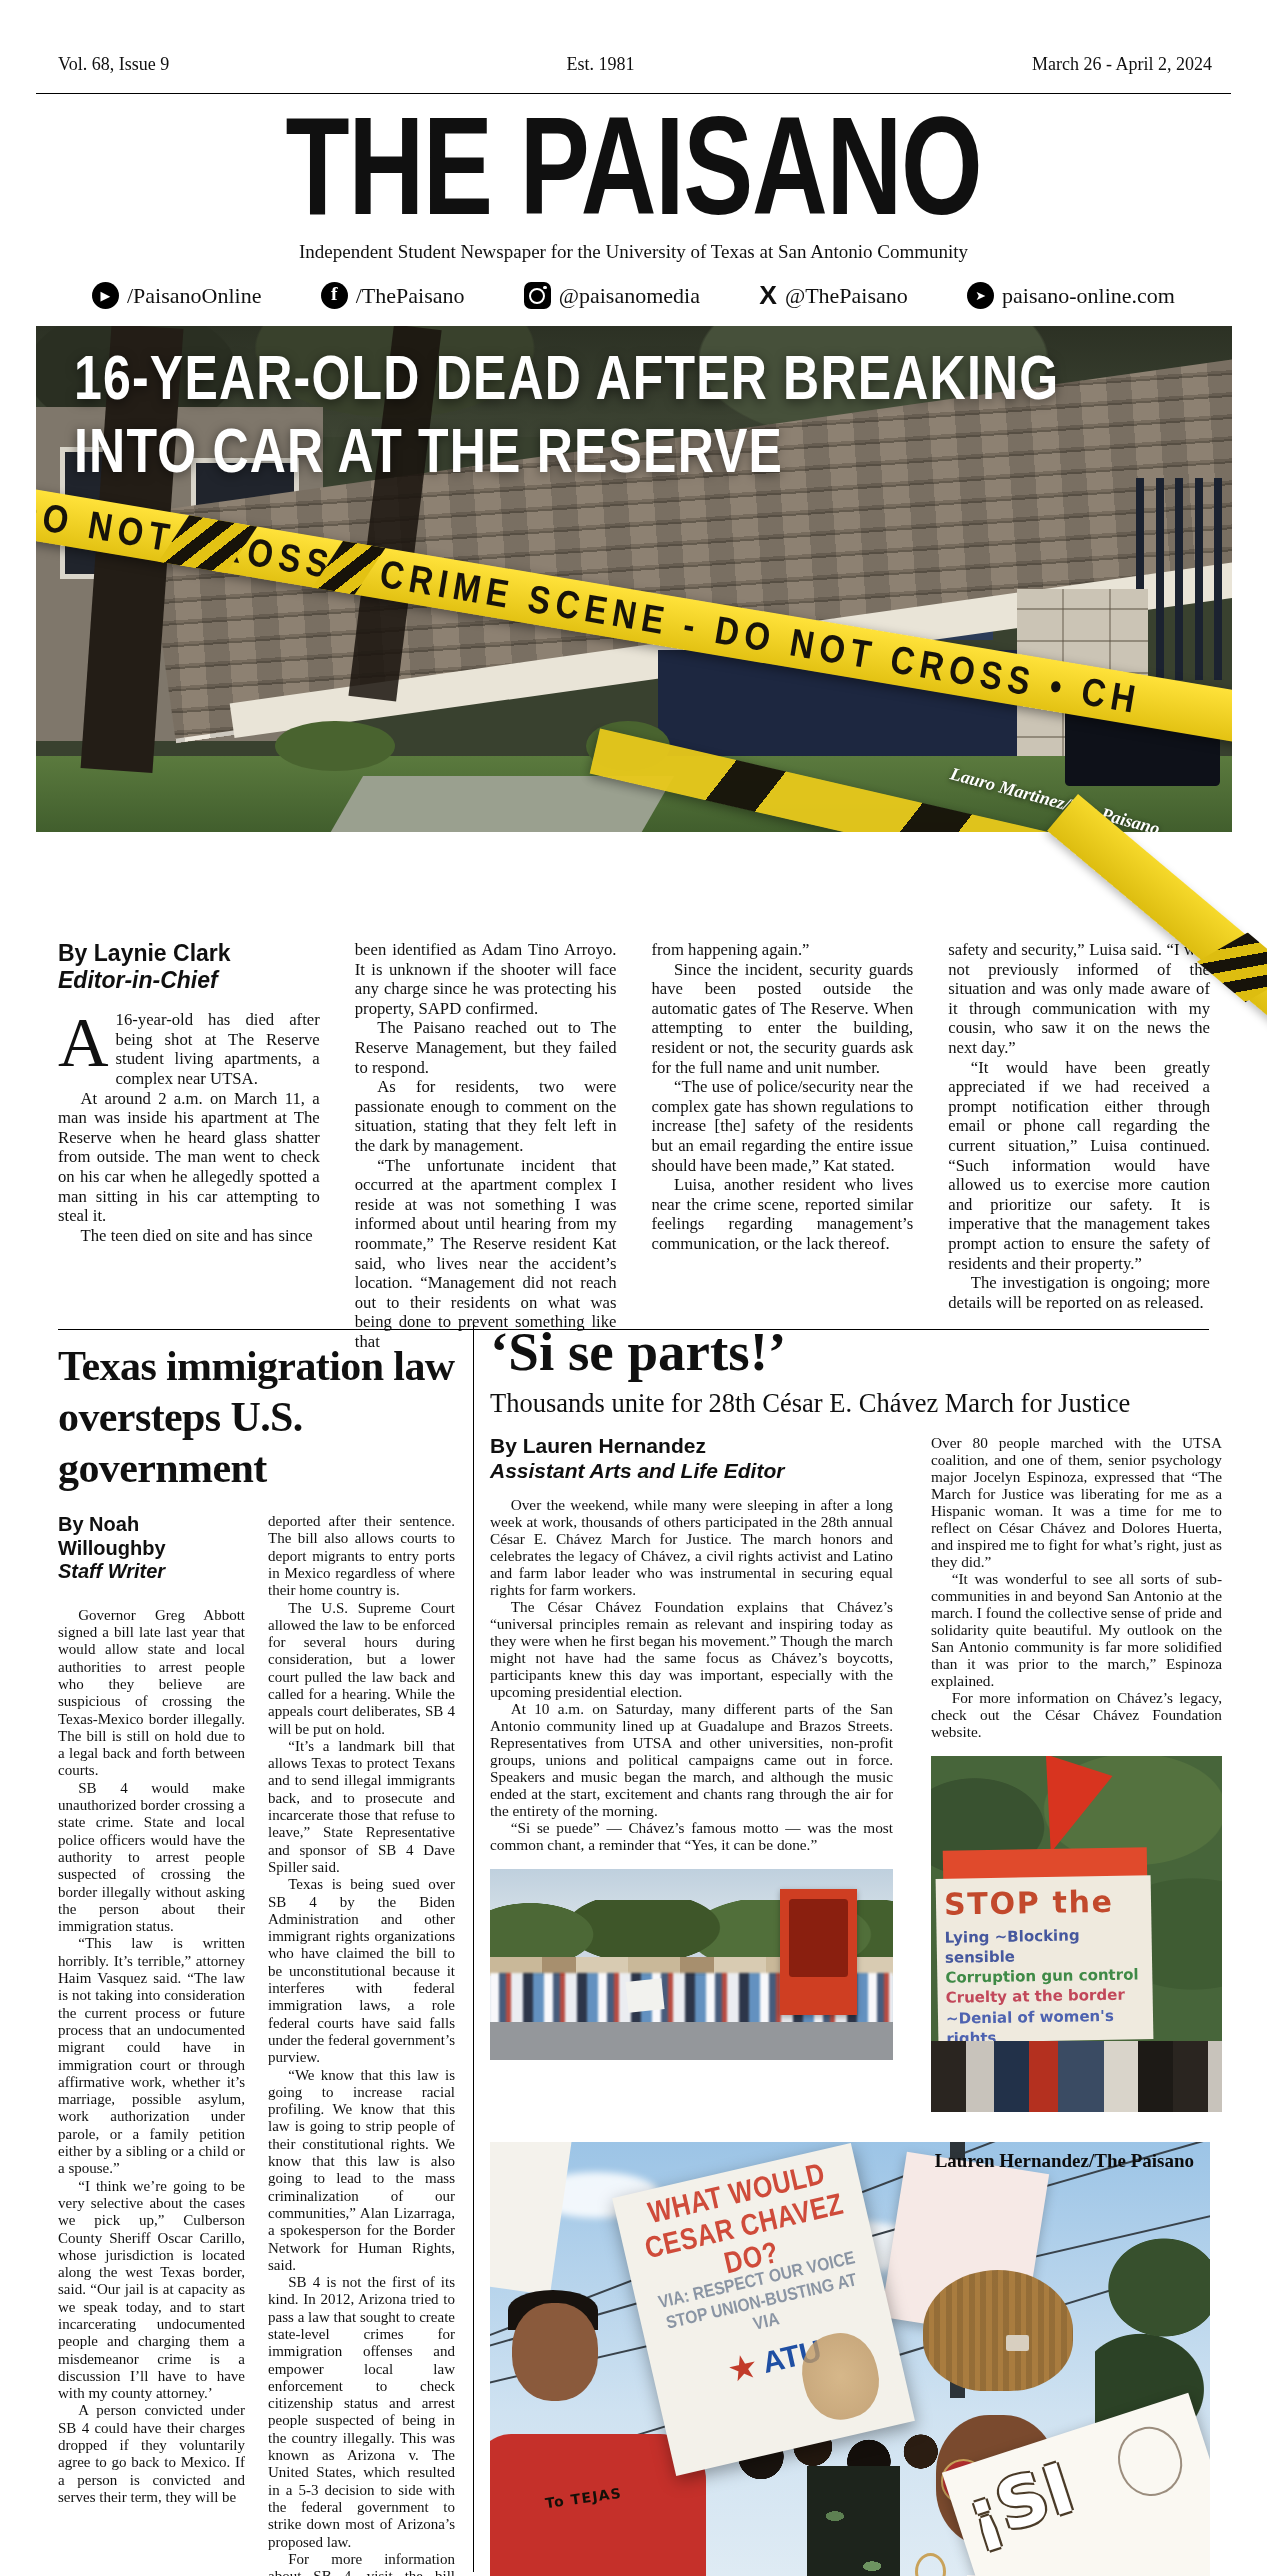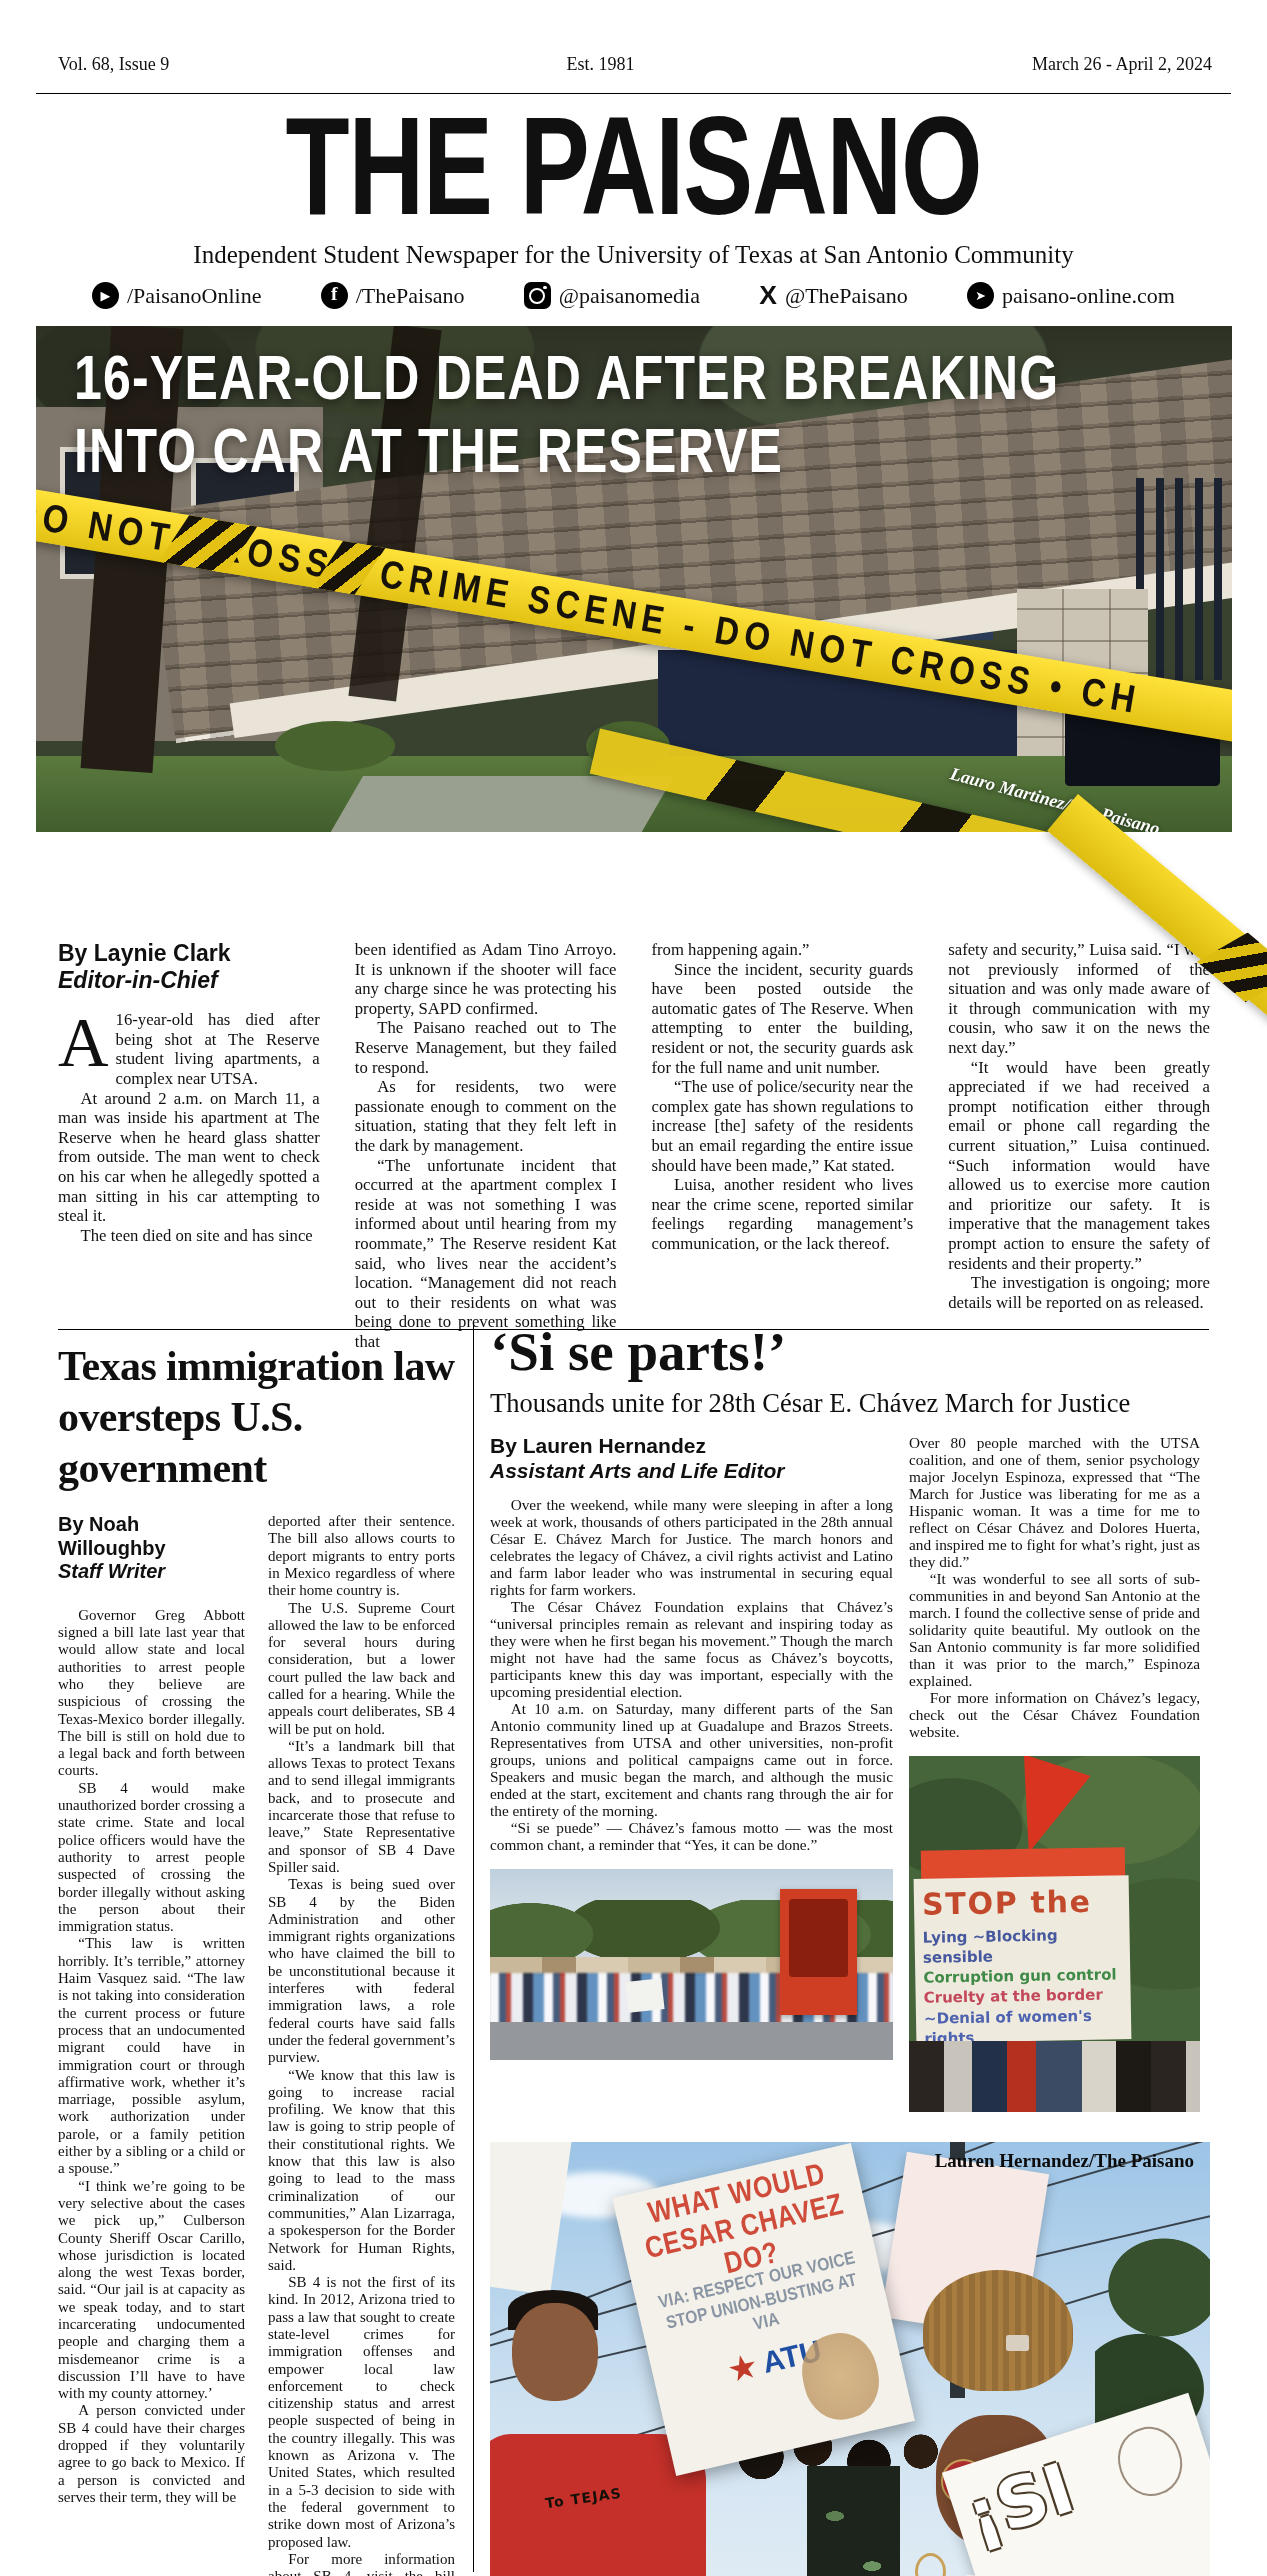--- a/index.html
+++ b/index.html
@@ -10,21 +10,21 @@
   }
   
   .topbar { position:absolute; left:58px; right:55px; top:54px; display:flex; justify-content:space-between; font-size:18px; }
   .toprule { position:absolute; left:36px; right:36px; top:93px; border-top:1.7px solid #000; }
   
   .masthead {
     position:absolute; left:0; right:0; top:97px; margin:0; text-align:center;
     font-family:"Liberation Sans", sans-serif; font-weight:bold; font-size:107px; line-height:1;
     letter-spacing:-1.2px; transform:scale(0.98,1.3); transform-origin:center top;
   }
-  .subtitle { position:absolute; left:0; right:0; top:241px; text-align:center; font-size:25px; }
+  .subtitle { position:absolute; left:0; right:0; top:241px; text-align:center; font-size:19px; }
   
   .social { position:absolute; left:92px; right:92px; top:282px; display:flex; justify-content:space-between; align-items:center; }
   .social-item { display:flex; align-items:center; gap:8px; font-size:22px; }
   .ic { position:relative; width:27px; height:27px; border-radius:50%; background:#000; color:#fff;
         display:flex; align-items:center; justify-content:center; font-size:12.7px; font-family:"DejaVu Sans", sans-serif; }
   .ic.fb { font-family:"Liberation Serif", serif; font-size:19.6px; font-weight:bold; padding-bottom:2.3px; }
   .ic.ig { border-radius:7px; }
   .ic.ig::before { content:""; width:12px; height:12px; border:2.3px solid #fff; border-radius:50%; }
   .ic.ig::after { content:""; position:absolute; top:3.5px; right:4px; width:3.5px; height:3.5px; background:#fff; border-radius:50%; }
   .xglyph { font-family:"Liberation Sans", sans-serif; font-weight:900; font-size:26.5px; line-height:1; }
@@ -97,21 +97,21 @@
   .left-block { position:absolute; left:0; top:-8px; width:397px; }
   .left-block h2 { margin:0 0 19.6px; font-size:42px; line-height:1.21; font-weight:600; letter-spacing:-0.6px; }
   .cols2 { display:flex; gap:23px; }
   .icol { width:187px; }
   .icol .byline { font-size:20px; margin-bottom:23px; }
   .icol .body { font-size:15px; line-height:17.3px; }
   .vrule { position:absolute; left:415px; top:-25px; width:1.2px; height:1248px; background:#000; }
   .right-block { position:absolute; left:432px; top:-26.5px; width:720px; }
   .sise { margin:0; font-size:55px; line-height:1.05; font-weight:600; }
   .chavez-sub { font-size:26.5px; margin:8px 0 15px; }
-  .chavez-cols { display:flex; gap:16px; }
+  .chavez-cols { display:flex; gap:38px; }
   .ch-left { width:403px; }
   .ch-right { width:291px; }
   .ch-left .byline { font-size:21px; margin-bottom:12.7px; }
   .ch-left .body, .ch-right .body { font-size:15.3px; line-height:17px; }
   
   .march-photo { position:relative; width:403px; height:191px; margin:16px 0 0; overflow:hidden; background:#cdd8e3; }
   .march-photo .sky { position:absolute; inset:0 0 auto 0; height:34%; background:linear-gradient(#bfd0de,#dbe4ea); }
   .march-photo .trees { position:absolute; left:0; right:0; top:16%; height:36%;
       background: radial-gradient(ellipse 104px 52px at 10% 50%, #4c6836 60%, transparent 61%),
                   radial-gradient(ellipse 127px 58px at 38% 40%, #3e5629 60%, transparent 61%),

